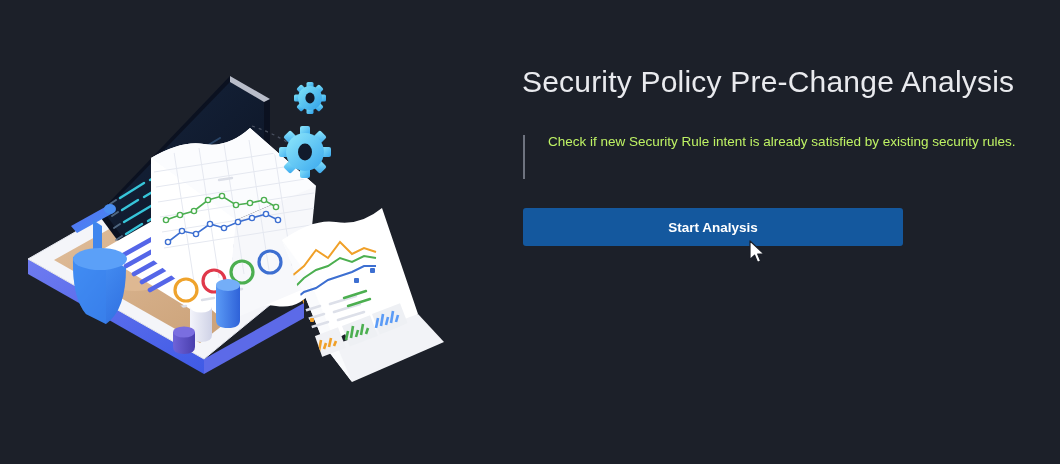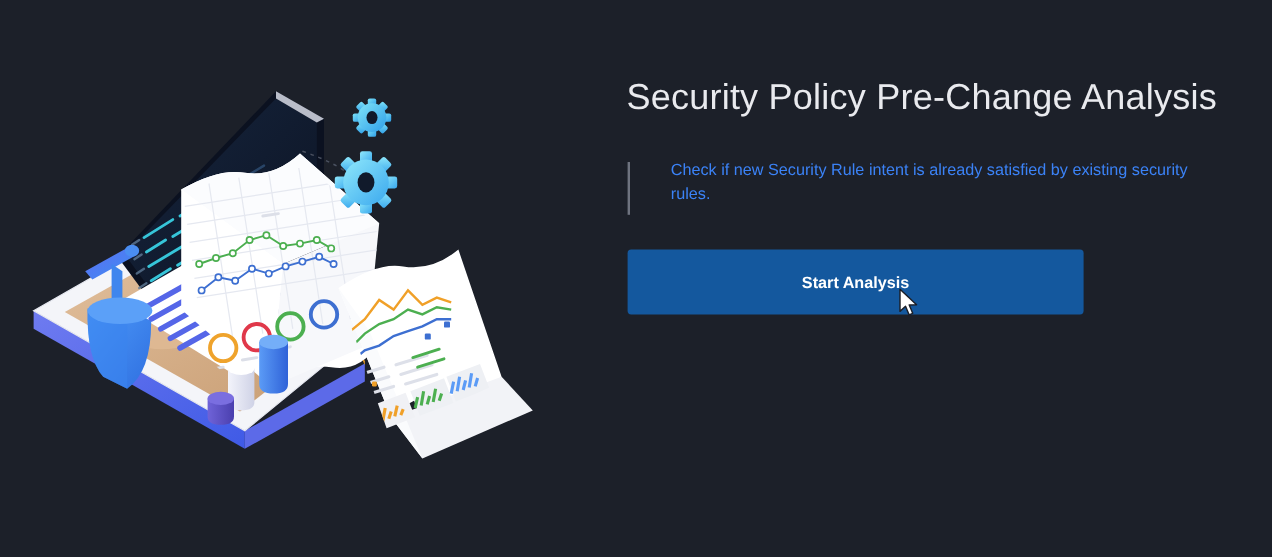--- a/index.html
+++ b/index.html
@@ -55,29 +55,29 @@
   }
   .intent-title {
     font-size: 14.5px;
     font-weight: bold;
     color: #ffffff;
     line-height: 1.45;
     margin: 0;
   }
   .intent-desc {
     font-size: 13.5px;
-    color: #3b82f6;
+    color: #bef264;
     line-height: 1.5;
-    margin: 3px 0 0 16px;
+    margin: 3px 0 0 5px;
   }
   .start-btn {
     display: block;
     position: absolute;
     left: 1px; top: 144px;
-    width: 380px; height: 54px;
+    width: 380px; height: 38px;
     background: #14589e;
     border: none;
     border-radius: 3px;
     color: #ffffff;
     font-family: "Liberation Sans", sans-serif;
     font-size: 13.5px;
     font-weight: bold;
     cursor: pointer;
     padding: 0;
   }

